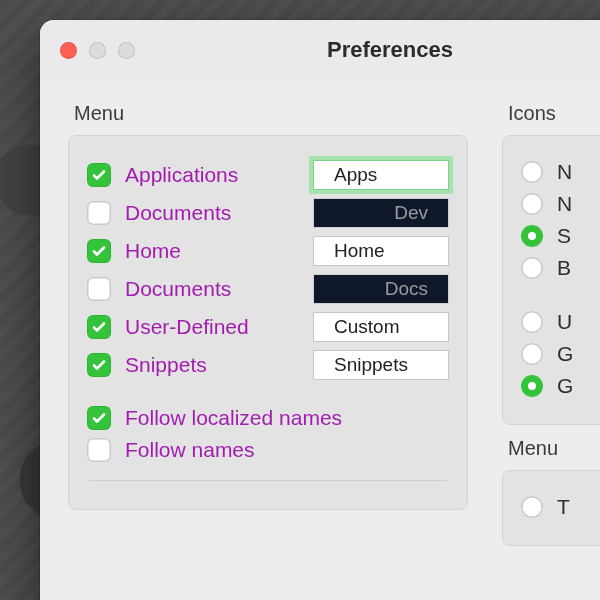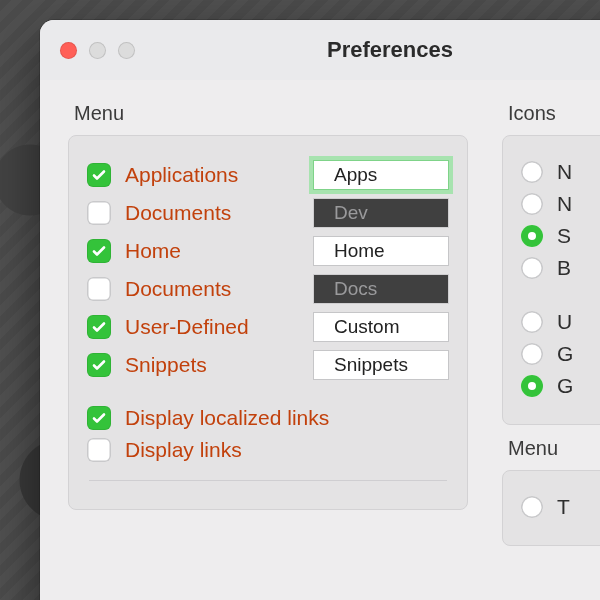--- a/index.html
+++ b/index.html
@@ -68,34 +68,34 @@
   .cb {
     width: 24px; height: 24px; border-radius: 6px;
     display: inline-flex; align-items: center; justify-content: center;
     flex: 0 0 24px;
     cursor: pointer;
   }
   .cb.on { background: #34c33a; box-shadow: inset 0 0 0 1px rgba(0,0,0,0.08); }
   .cb.off { background: #fff; box-shadow: inset 0 0 0 1.5px #c9c9cb; }
   .cb.on svg { width: 16px; height: 16px; }
   .rowlabel {
-    font-size: 21px; color: #c2410c; flex: 1 1 auto;
+    font-size: 21px; color: #a21caf; flex: 1 1 auto;
     white-space: nowrap;
   }
   .txt {
     width: 136px; height: 30px;
     border: 1px solid #c6c6c8;
     background: #fff;
     font-size: 19px;
     padding: 2px 20px;
     font-family: inherit;
     color: #222;
   }
   .txt[disabled] {
-    background: #404040; color: #9a9a9c; border-color: #cfced0;
+    background: #0f172a; color: #9a9a9c; border-color: #cfced0; text-align: right;
   }
   .txt.focused {
     outline: none;
     border: 1px solid #7fd389;
     box-shadow: 0 0 0 4px #a7e3af;
   }
   hr.sep {
     border: none; border-top: 1px solid #cfced1;
     margin: 18px 2px 10px 2px;
   }
@@ -186,26 +186,26 @@
         </div>
 
         <div style="height:10px"></div>
 
         <div class="row">
           <span class="cb on">
             <svg viewBox="0 0 16 16">
                 <path d="M3 8.5l3 3 7-7" stroke="#fff" stroke-width="2.6" fill="none" stroke-linecap="round" stroke-linejoin="round"></path>
               </svg>
           </span>
-          <span class="rowlabel">Display localized links</span>
+          <span class="rowlabel">Follow localized names</span>
         </div>
 
         <div class="row">
           <span class="cb off"></span>
-          <span class="rowlabel">Display links</span>
+          <span class="rowlabel">Follow names</span>
         </div>
 
         <hr class="sep">
       </div>
     </div>
 
     <div class="col right">
       <div class="section-label">Icons</div>
       <div class="fieldset">
         <div class="row">

